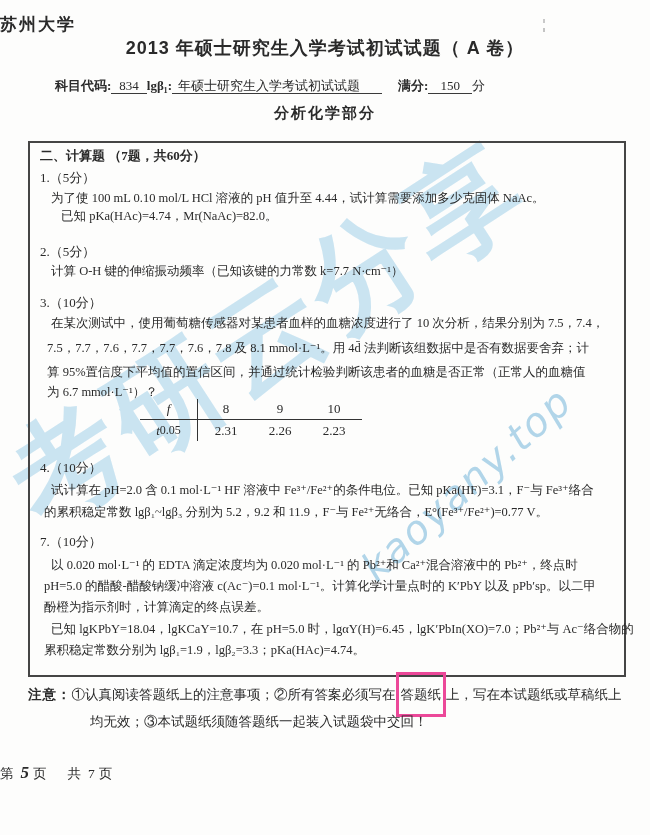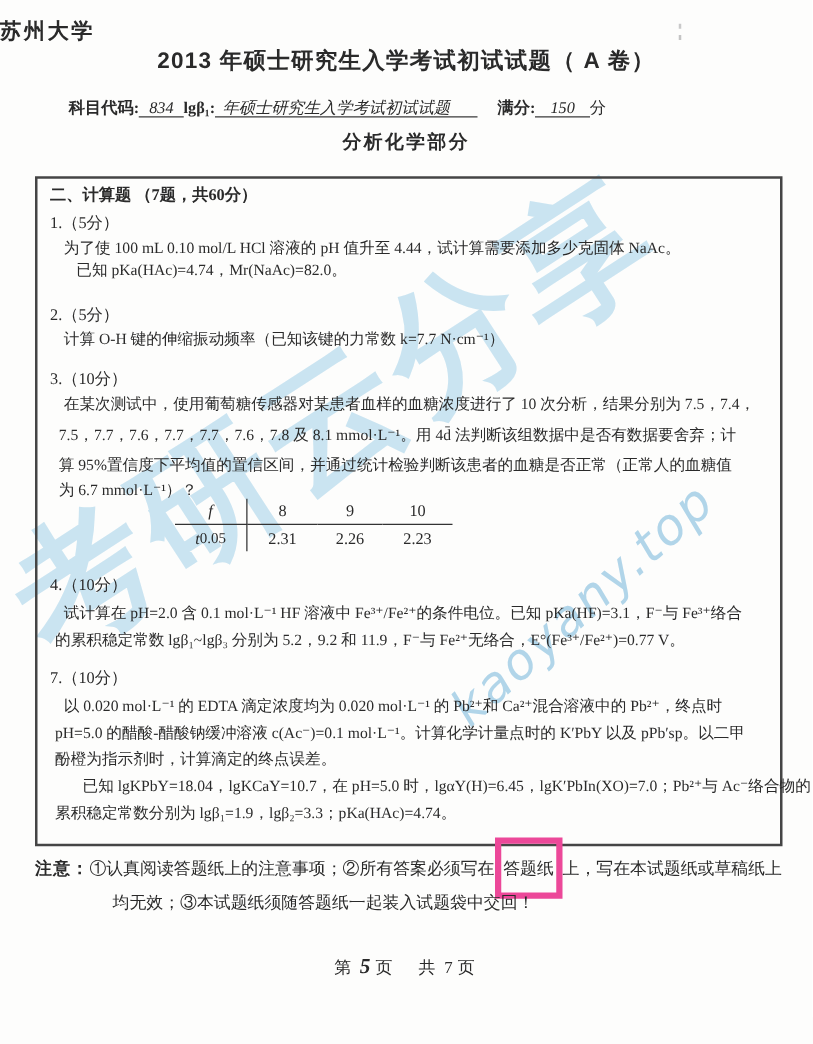--- a/index.html
+++ b/index.html
@@ -39,21 +39,21 @@
   }
   .exam-title{
     text-align:center;
     font-family:"Liberation Sans","DejaVu Sans",sans-serif;
     font-weight:700;font-size:18px;letter-spacing:1px;
   }
   .subject-line{
     margin:17px 0 0 55px;font-size:13px;white-space:nowrap;
   }
   .subject-line .lbl{font-weight:600;}
-  .u{border-bottom:1px solid #3a3a3a;font-style:italic;}
+  .u{border-bottom:1px solid #3a3a3a;}
   .u-code{padding:0 8px;}
   .u-name{padding:0 22px 0 6px;}
   .u-score{padding:0 12px;}
   .gap-l{margin-left:16px;}
   .section-title{
     margin-top:9px;text-align:center;
     font-weight:700;font-size:15px;letter-spacing:2px;
   }
   
   .qbox{
@@ -83,25 +83,25 @@
   .stat-table .lead{border-right:1.5px solid #333;}
   .ital{font-style:italic;}
   .sub{font-size:12px;vertical-align:-3px;font-style:normal;}
   
   .notice{
     position:absolute;left:28px;top:686px;width:605px;
     font-size:13.5px;z-index:1;line-height:1.35;
   }
   .notice .label{font-weight:700;letter-spacing:1px;}
   .notice-l2{margin:9px 0 0 62px;}
-  .boxed{border:5px solid #ec4899;padding:12px 2px;}
+  .boxed{border:3px solid #ec4899;padding:12px 2px;}
   
   .pagefoot{
     position:absolute;left:0;top:763px;width:100%;
-    text-align:center;font-size:13.5px;z-index:1;
+    text-align:left;font-size:13.5px;z-index:1;
     letter-spacing:3px;
   }
   .pagefoot .pnum{
     font-style:italic;font-weight:700;font-size:17px;
     letter-spacing:0;margin:0 4px;
   }
   .pagefoot .tnum{margin:0 4px;letter-spacing:0;}
   .sp{display:inline-block;width:18px;}
   
   .artifact{
@@ -159,21 +159,21 @@
     </div>
 
     <div class="bl qnum" style="left:10px;top:317px;">4.（10分）</div>
     <div class="bl" style="left:21px;top:339px;">试计算在 pH=2.0 含 0.1 mol·L⁻¹ HF 溶液中 Fe³⁺/Fe²⁺的条件电位。已知 pKa(HF)=3.1，F⁻与 Fe³⁺络合</div>
     <div class="bl" style="left:14px;top:361px;">的累积稳定常数 lgβ₁~lgβ₃ 分别为 5.2，9.2 和 11.9，F⁻与 Fe²⁺无络合，E°(Fe³⁺/Fe²⁺)=0.77 V。</div>
 
     <div class="bl qnum" style="left:10px;top:391px;">7.（10分）</div>
     <div class="bl" style="left:21px;top:414px;">以 0.020 mol·L⁻¹ 的 EDTA 滴定浓度均为 0.020 mol·L⁻¹ 的 Pb²⁺和 Ca²⁺混合溶液中的 Pb²⁺，终点时</div>
     <div class="bl" style="left:14px;top:435px;">pH=5.0 的醋酸-醋酸钠缓冲溶液 c(Ac⁻)=0.1 mol·L⁻¹。计算化学计量点时的 K′PbY 以及 pPb′sp。以二甲</div>
     <div class="bl" style="left:14px;top:456px;">酚橙为指示剂时，计算滴定的终点误差。</div>
-    <div class="bl" style="left:36px;top:478px;">已知 lgKPbY=18.04，lgKCaY=10.7，在 pH=5.0 时，lgαY(H)=6.45，lgK′PbIn(XO)=7.0；Pb²⁺与 Ac⁻络合物的</div>
+    <div class="bl" style="left:21px;top:478px;">已知 lgKPbY=18.04，lgKCaY=10.7，在 pH=5.0 时，lgαY(H)=6.45，lgK′PbIn(XO)=7.0；Pb²⁺与 Ac⁻络合物的</div>
     <div class="bl" style="left:14px;top:499px;">累积稳定常数分别为 lgβ₁=1.9，lgβ₂=3.3；pKa(HAc)=4.74。</div>
   </div>
 
   <div class="notice">
     <div>
       <span class="label">注意：</span><span>①认真阅读答题纸上的注意事项；②所有答案必须写在</span><span class="boxed">答题纸</span><span>上，写在本试题纸或草稿纸上</span>
     </div>
     <div class="notice-l2">均无效；③本试题纸须随答题纸一起装入试题袋中交回！</div>
   </div>
 

